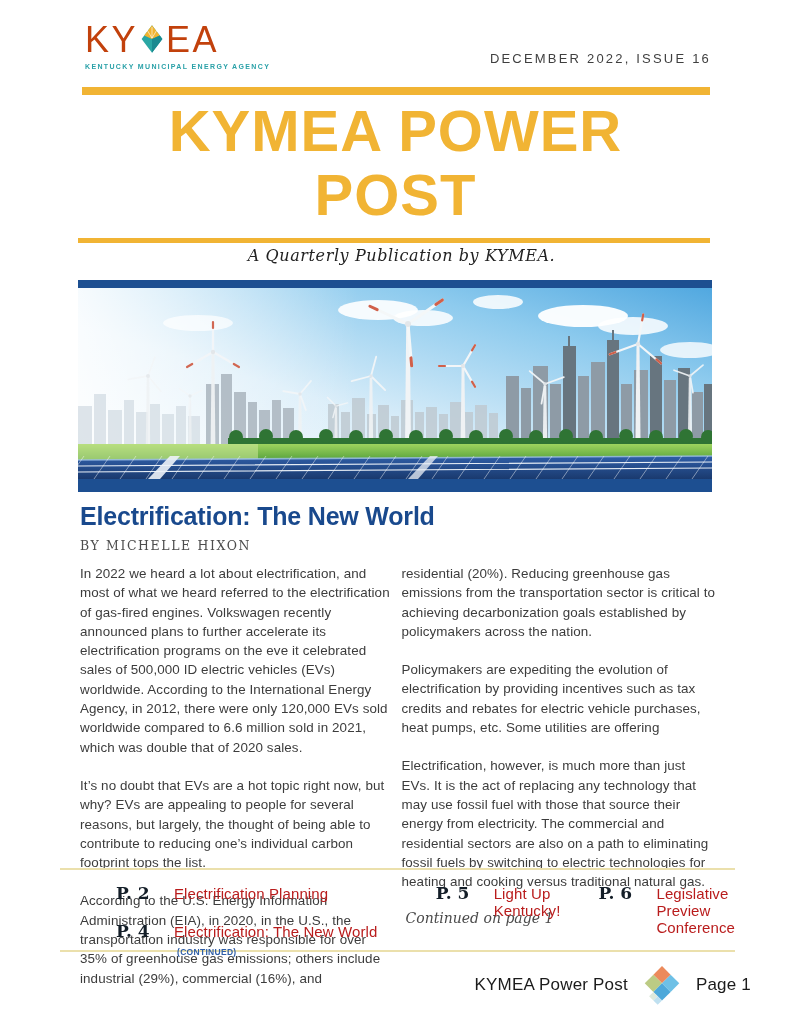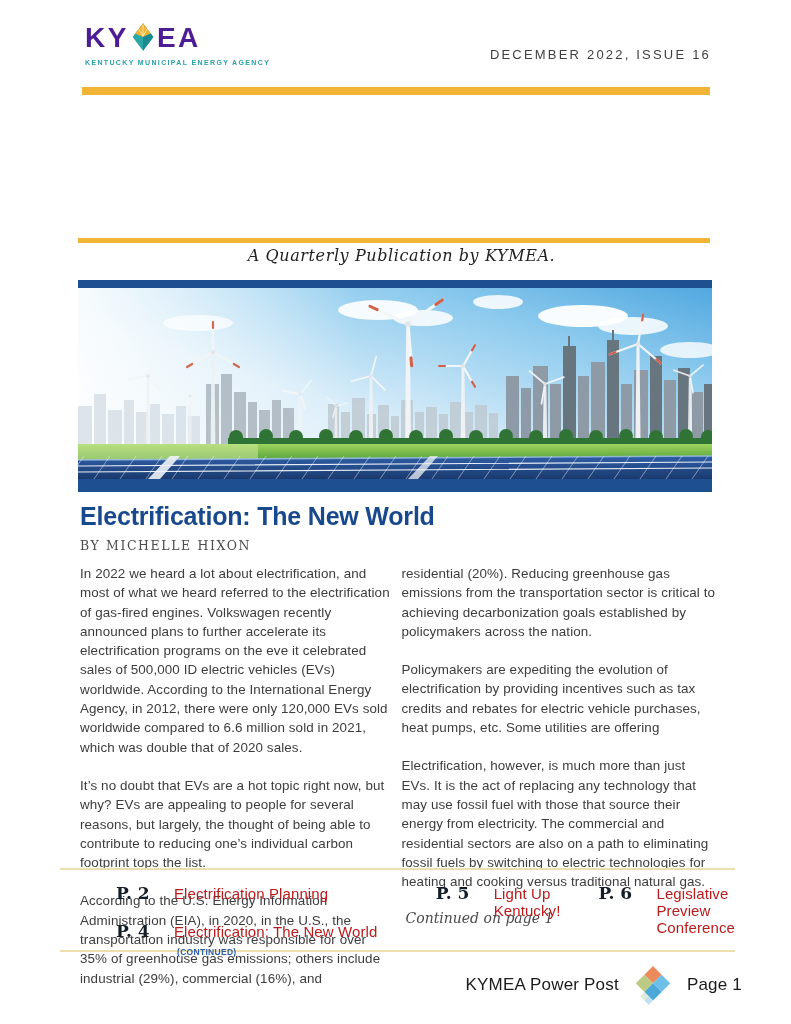--- a/index.html
+++ b/index.html
@@ -5,22 +5,22 @@
   html,body { margin:0; padding:0; background:#ffffff; }
   .page {
     position:relative; width:791px; height:1024px; background:#fff;
     font-family:"Liberation Sans", sans-serif; overflow:hidden;
     margin:0 auto;
   }
   
   .header { position:absolute; top:22px; left:85px; right:80px;
             display:flex; justify-content:space-between; align-items:flex-end; }
   .logo { display:flex; flex-direction:column; }
-  .logo-word { display:flex; align-items:center; font-weight:bold; font-size:28px;
-               color:#4c1d95; letter-spacing:2.5px; line-height:1; }
+  .logo-word { display:flex; align-items:center; font-weight:normal; font-size:36px;
+               color:#c2410c; letter-spacing:2.5px; line-height:1; }
   .logo-word svg { margin:0 1px 2px 1px; }
   .logo-tagline { margin-top:5px; font-size:7px; letter-spacing:1.35px; color:#2AA1A8;
                   font-weight:bold; }
   .issue-line { font-size:13px; letter-spacing:2.2px; color:#3f3f3f; margin-bottom:4px;margin-left:24px; }
 
   
   .bar { position:absolute; background:#F1B434; }
   .bar1 { top:87px; left:82px; right:81px; height:8px; }
   .bar2 { top:238px; left:78px; right:81px; height:5px; }
   .masthead-title { position:absolute; top:99px; left:0; right:0; text-align:center;
@@ -55,21 +55,21 @@
   .toc-col-left { width:384px; display:flex; flex-direction:column; gap:18px; }
   .toc-col-right { flex:1; display:flex; flex-direction:row; gap:18px; }
   .toc-row { display:flex; align-items:baseline; gap:21px;margin-left:20px; }
   .toc-page { font-family:"DejaVu Serif", serif; font-weight:bold; font-size:17px;
               color:#141e28; min-width:37px; }
   .toc-title { font-size:15px; color:#b91c1c; letter-spacing:0.1px; }
   .toc-suffix { font-size:8.5px; font-weight:bold; color:#2E5EA8; margin-left:3px;
                 letter-spacing:0.3px; }
 
   
-  .footer { position:absolute; top:964px; left:0; right:49px; display:flex;
+  .footer { position:absolute; top:964px; left:0; right:40px; display:flex;
             justify-content:flex-end; align-items:center; gap:15px; }
   .footer-pub, .footer-page { font-size:17px; color:#1b1b1b; letter-spacing:0.2px; }
 </style>
 </head>
 <body>
 
 <div class="page">
 
   <div class="header">
     <div class="logo">
@@ -82,20 +82,24 @@
           <polygon points="15,17 24,13 27,17 15,33" fill="#1B8A90"></polygon>
         </svg>
         <span>EA</span>
       </div>
       <div class="logo-tagline">KENTUCKY MUNICIPAL ENERGY AGENCY</div>
     </div>
     <div class="issue-line">DECEMBER 2022, ISSUE 16</div>
   </div>
 
   <div class="bar bar1"></div>
+  <div class="masthead-title">
+    <div>KYMEA POWER</div>
+    <div>POST</div>
+  </div>
   <div class="bar bar2"></div>
   <div class="subtitle">A Quarterly Publication by KYMEA.</div>
 
   <div class="hero">
     <svg viewBox="0 0 634 191" width="634" height="191" preserveAspectRatio="none">
       <defs>
         <linearGradient id="sky" x1="0%" y1="100%" x2="100%" y2="0%">
           <stop offset="0%" stop-color="#f6fafc"></stop>
           <stop offset="40%" stop-color="#d9edf9"></stop>
           <stop offset="75%" stop-color="#8ecbee"></stop>

